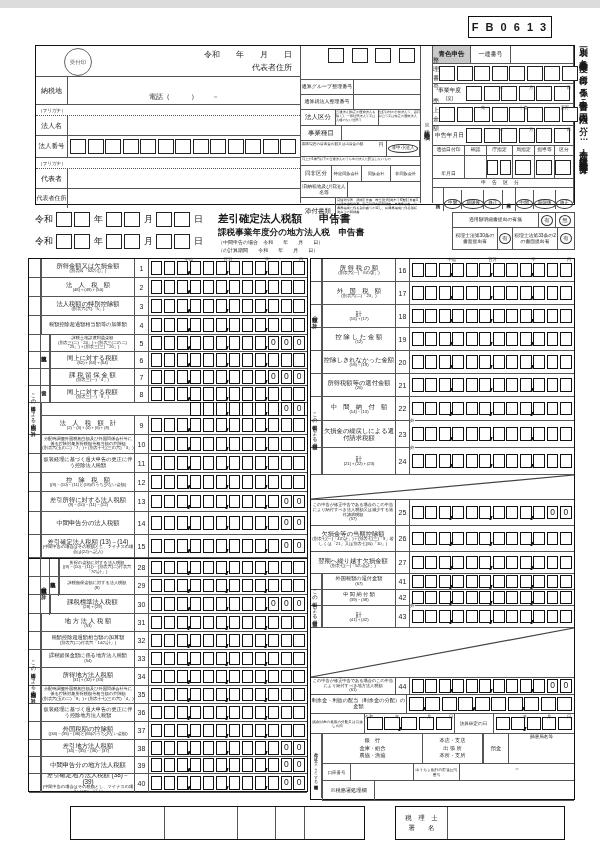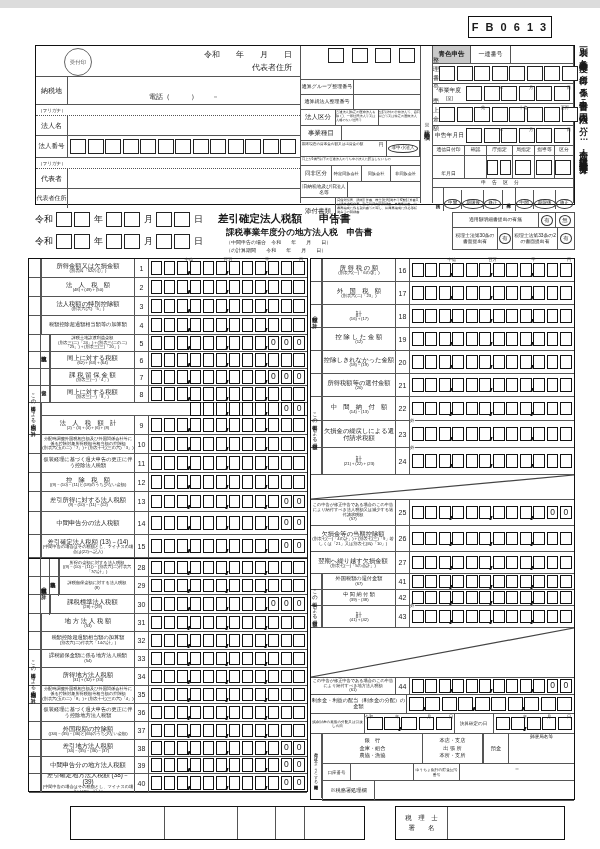--- a/index.html
+++ b/index.html
@@ -278,21 +278,21 @@
     <span class="hrow">
         <span class="hbx"></span>
         <span class="hbx"></span>
       </span>
       <span style="font-size:9px">月</span>
     <span class="hrow">
         <span class="hbx"></span>
         <span class="hbx"></span>
       </span>
       <span style="font-size:9px">日</span>
-    <span class="bold" style="font-size:8.6px;margin-left:20px;line-height:1">
+    <span class="bold" style="font-size:8.6px;margin-left:12px;line-height:1">
       <span>課税事業年度分の地方法人税</span>　<span>申告書</span><br>
       <span style="font-weight:normal;font-size:5px">（<span>中間申告の場合</span>　<span>令和　　年　　月　　日</span>）<br>（<span>の計算期間</span>　　<span>令和　　年　　月　　日</span>）</span>
     </span>
   </div>
 </div>
 <div class="abs" style="left:452px;top:212px;width:123px;height:42px">
   <div style="height:16px;display:flex;border:1px solid #555;box-sizing:border-box;align-items:center">
     <div style="flex:1;font-size:4.8px;text-align:center;line-height:1.1">適用額明細書提出の有無</div>
     <div class="cell" style="border-left:1px solid #555;width:18px;text-align:center;height:100%;display:flex;align-items:center;justify-content:center">
         <span class="crc">有</span>

